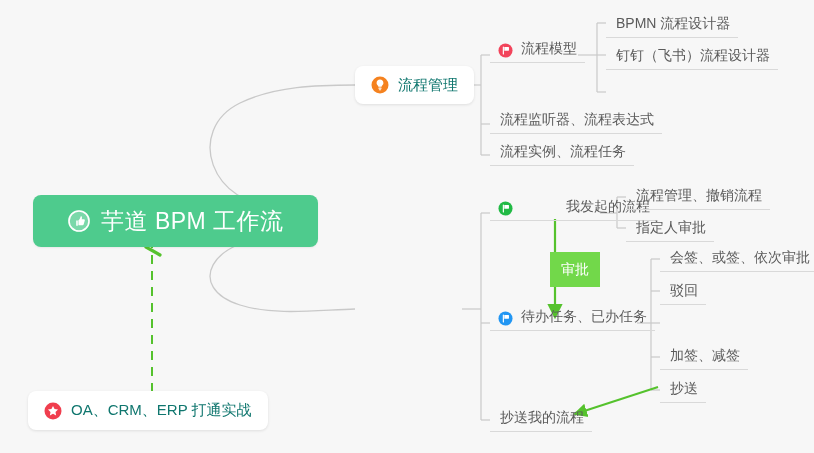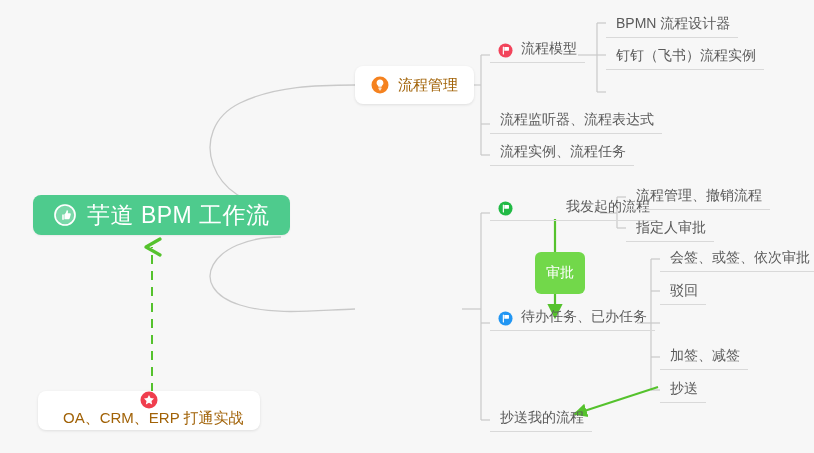--- a/index.html
+++ b/index.html
@@ -29,37 +29,37 @@
     box-sizing: border-box;
     display: flex;
     align-items: center;
     white-space: nowrap;
   }
 
   
   .root {
     background: #4ecb8d;
     border-radius: 8px;
-    padding: 0 20px;
-    height: 40px;
+    padding: 0 34px;
+    height: 52px;
     color: #ffffff;
     font-size: 23px;
     letter-spacing: 0.5px;
     box-shadow: 0 1px 2px rgba(0,0,0,0.06);
   }
   .root .label { margin-left: 10px; }
 
   
   .card {
     background: #ffffff;
     border-radius: 8px;
     height: 38px;
     padding: 0 16px;
     font-size: 15px;
-    color: #a16207;
+    color: #0f766e;
     box-shadow: 0 1px 3px rgba(0,0,0,0.10);
   }
   .card .label { margin-left: 9px; }
 
   
   .text-node {
     height: 30px;
     padding: 0 8px 0 10px;
     font-size: 14px;
     color: #5b5b5b;
@@ -68,26 +68,27 @@
     padding-bottom: 4px;
     justify-content: flex-end;
   }
   .text-node.with-icon { padding-left: 8px; }
   .text-node .label { margin-left: 8px; }
   .text-node .label.noicon { margin-left: 0; }
 
   
   .badge {
     background: #72d84a;
-    border-radius: 6px;
-    height: 42px;
+    border-radius: 0;
+    height: 35px;
     padding: 0 11px;
     color: #ffffff;
     font-size: 14px;
     justify-content: center;
+    margin-left: 15px;
   }
 
   
   .icon {
     display: inline-block;
     flex: 0 0 auto;
     line-height: 0;
   }
   .icon svg { display: block; }
 </style>
@@ -180,21 +181,21 @@
         <path d="M6.7 4.3 h4.5 a0.5 0.5 0 0 1 0.5 0.5 v2.9 a0.5 0.5 0 0 1-0.5 0.5 h-4.5z" fill="#ffffff"></path>
       </svg>
     </span>
     <span class="label">流程模型</span>
   </div>
 
   <div class="node text-node" style="left:606px; top:8px;">
     <span class="label noicon">BPMN 流程设计器</span>
   </div>
   <div class="node text-node" style="left:606px; top:40px;">
-    <span class="label noicon">钉钉（飞书）流程实例</span>
+    <span class="label noicon">钉钉（飞书）流程设计器</span>
   </div>
 
   <div class="node text-node" style="left:490px; top:104px;">
     <span class="label noicon">流程监听器、流程表达式</span>
   </div>
   <div class="node text-node" style="left:490px; top:136px;">
     <span class="label noicon">流程实例、流程任务</span>
   </div>
 
 
@@ -241,21 +242,21 @@
   </div>
 
   <div class="node text-node" style="left:490px; top:402px;">
     <span class="label noicon">抄送我的流程</span>
   </div>
 
   <div class="node badge" style="left:535px; top:252px;">
     <span class="label">审批</span>
   </div>
 
-  <div class="node card" style="left:38px; top:391px; height:39px;flex-direction:column;">
+  <div class="node card" style="left:28px; top:391px; height:39px;">
     <span class="icon">
       <svg width="18" height="18" viewBox="0 0 18 18">
         <circle cx="9" cy="9" r="8.5" fill="#f03e4e"></circle>
         <path d="M9 3.9 l1.55 3.15 3.48 0.5 -2.52 2.45 0.6 3.46 L9 11.83 5.89 13.46 l0.6-3.46 -2.52-2.45 3.48-0.5z" fill="#ffffff"></path>
       </svg>
     </span>
     <span class="label">OA、CRM、ERP 打通实战</span>
   </div>
 
 </div>

